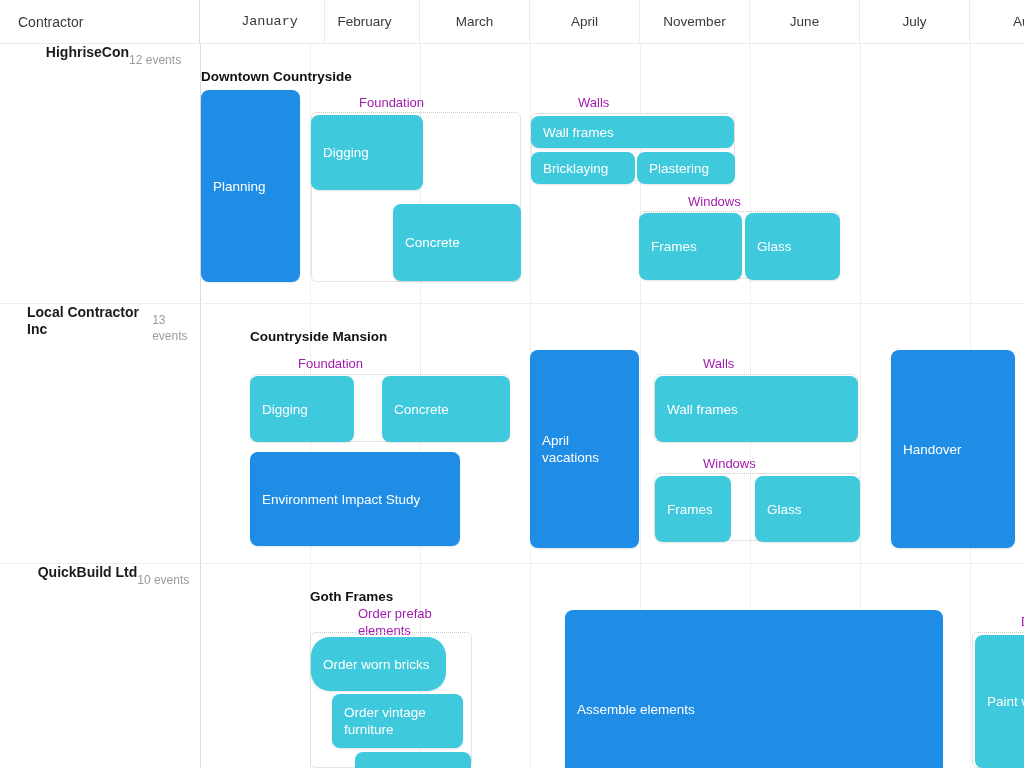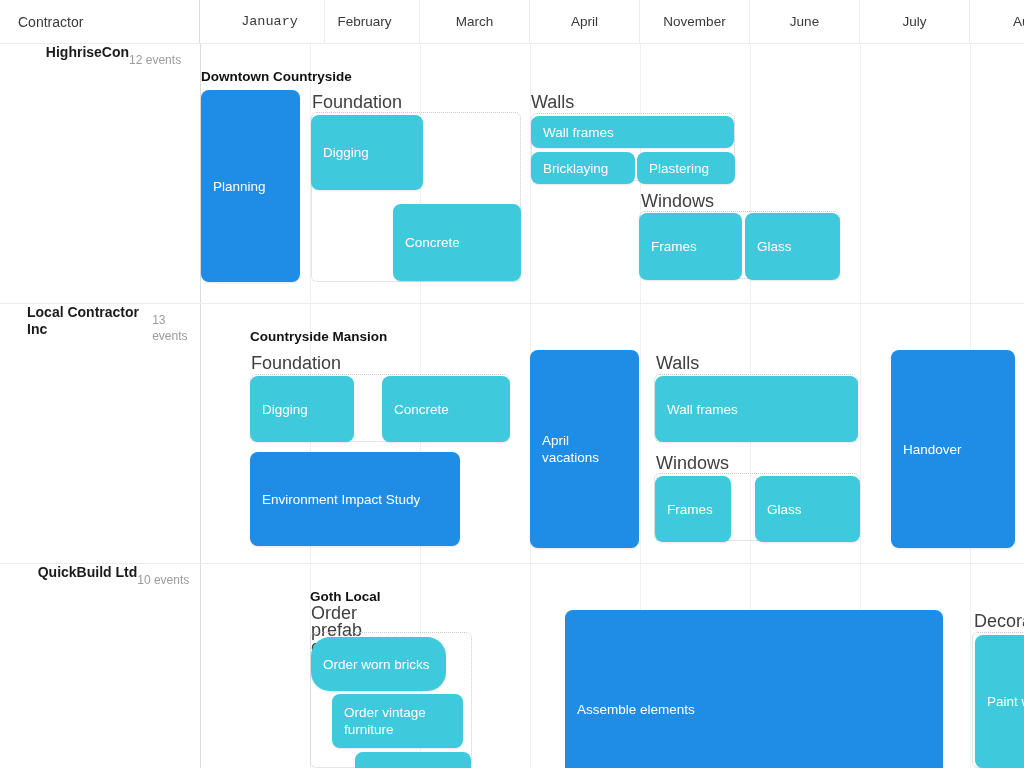--- a/index.html
+++ b/index.html
@@ -90,23 +90,24 @@
   .proj-title {
     position: absolute;
     font-size: 13.5px;
     font-weight: bold;
     color: #111111;
     white-space: nowrap;
     line-height: 16px;
   }
   .group-label {
     position: absolute;
-    font-size: 18px;
-    color: #404040;
+    font-size: 13px;
+    color: #a21caf;
     line-height: 17px;
+    margin-left: 47px;
   }
   .group-box {
     position: absolute;
     border: 1px dotted #c9c9c9;
     border-radius: 6px;
     background: transparent;
   }
 
   .bar {
     position: absolute;
@@ -262,21 +263,21 @@
   </div>
 
   <div class="row" style="top:564px;height:204px;border-bottom:none;">
     <div class="row-label">
       <div class="row-name">QuickBuild Ltd</div>
       <div class="row-sub">10 events</div>
     </div>
 
     <div class="lane">
 
-      <div class="proj-title" style="left:310px;top:25px;">Goth Local</div>
+      <div class="proj-title" style="left:310px;top:25px;">Goth Frames</div>
 
       <div class="group-label" style="left:311px;top:41px;width:100px;">Order prefab elements</div>
       <div class="group-box" style="left:310px;top:68px;width:162px;height:136px;"></div>
 
       <div class="group-label" style="left:974px;top:49px;width:90px;white-space:nowrap;">Decorate</div>
       <div class="group-box" style="left:972px;top:68px;width:120px;height:136px;"></div>
 
       <div class="bar teal" style="left:311px;top:73px;width:135px;height:54px;border-radius:19px;">
         <span>Order worn bricks</span>
       </div>

